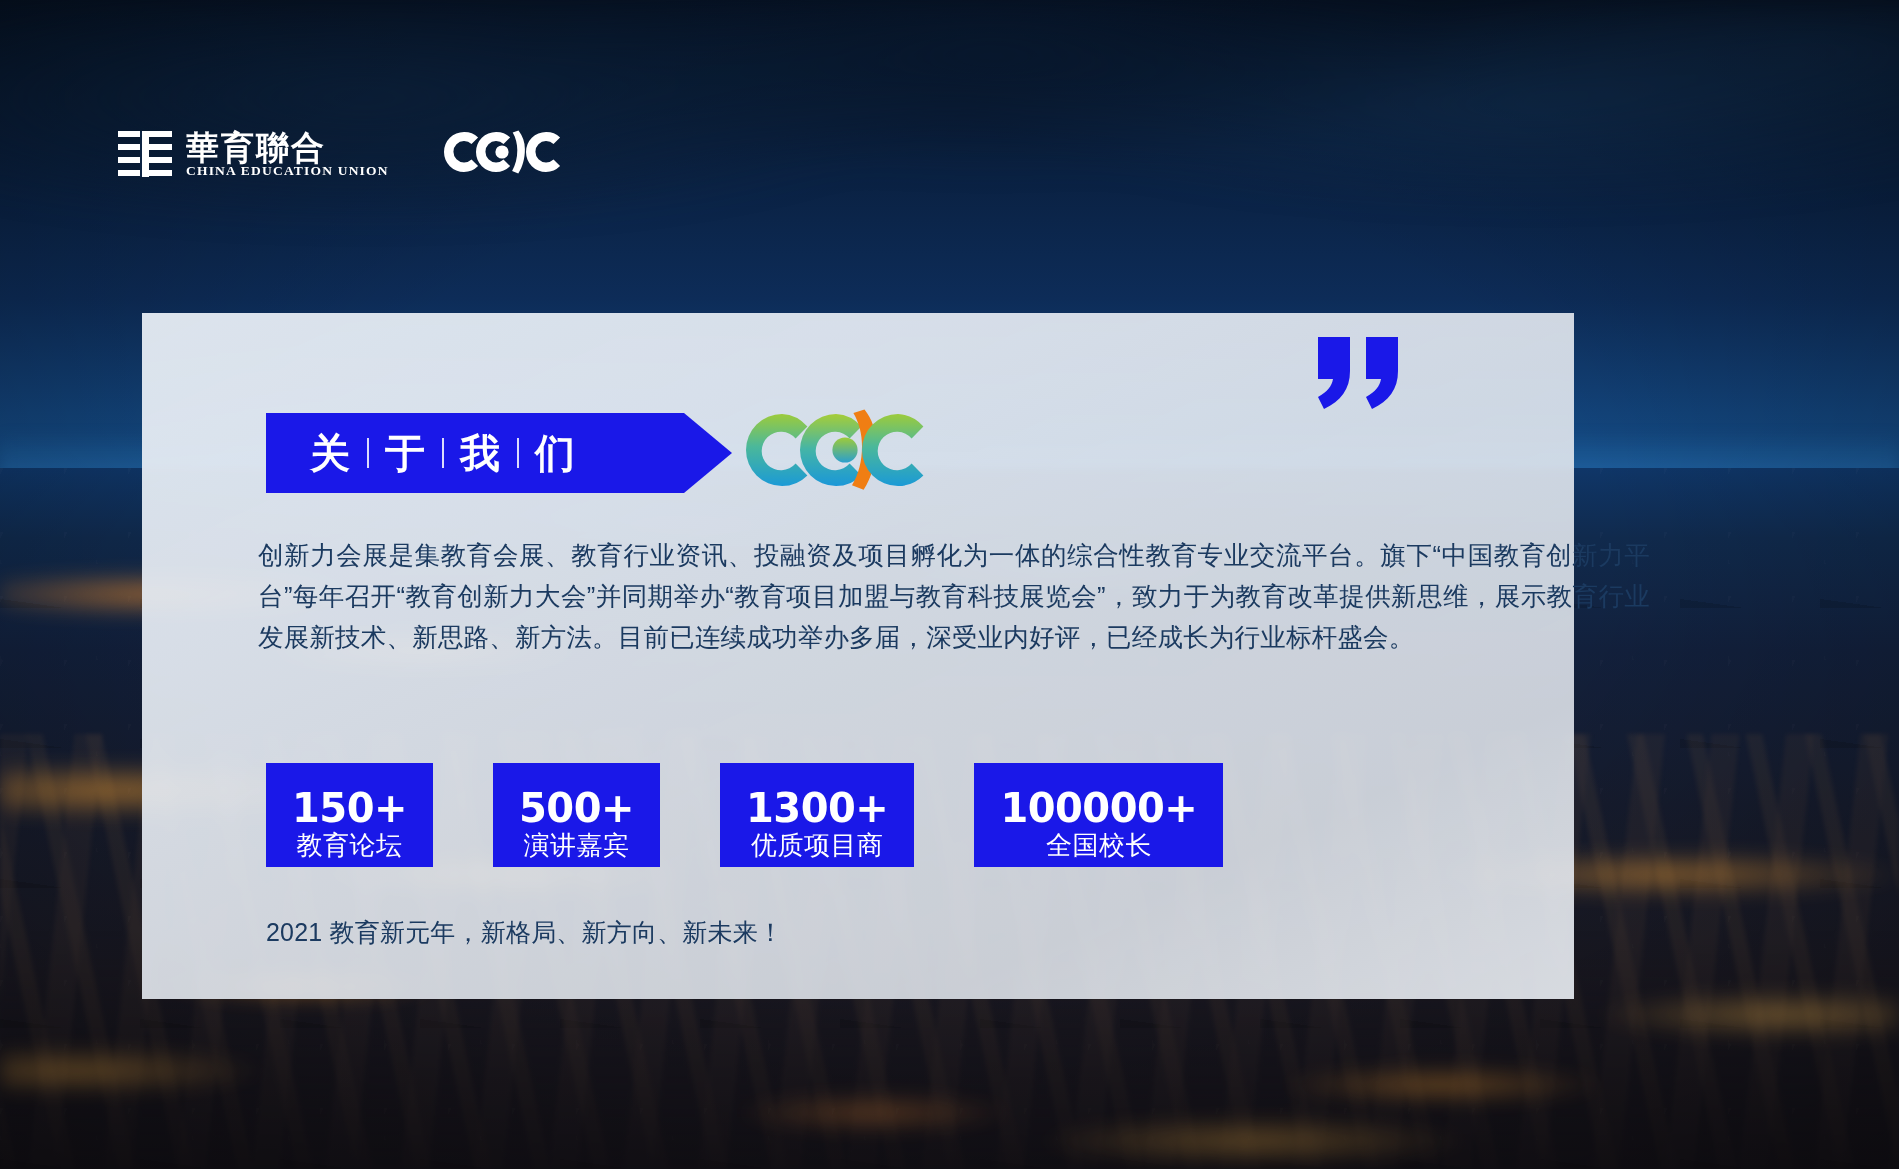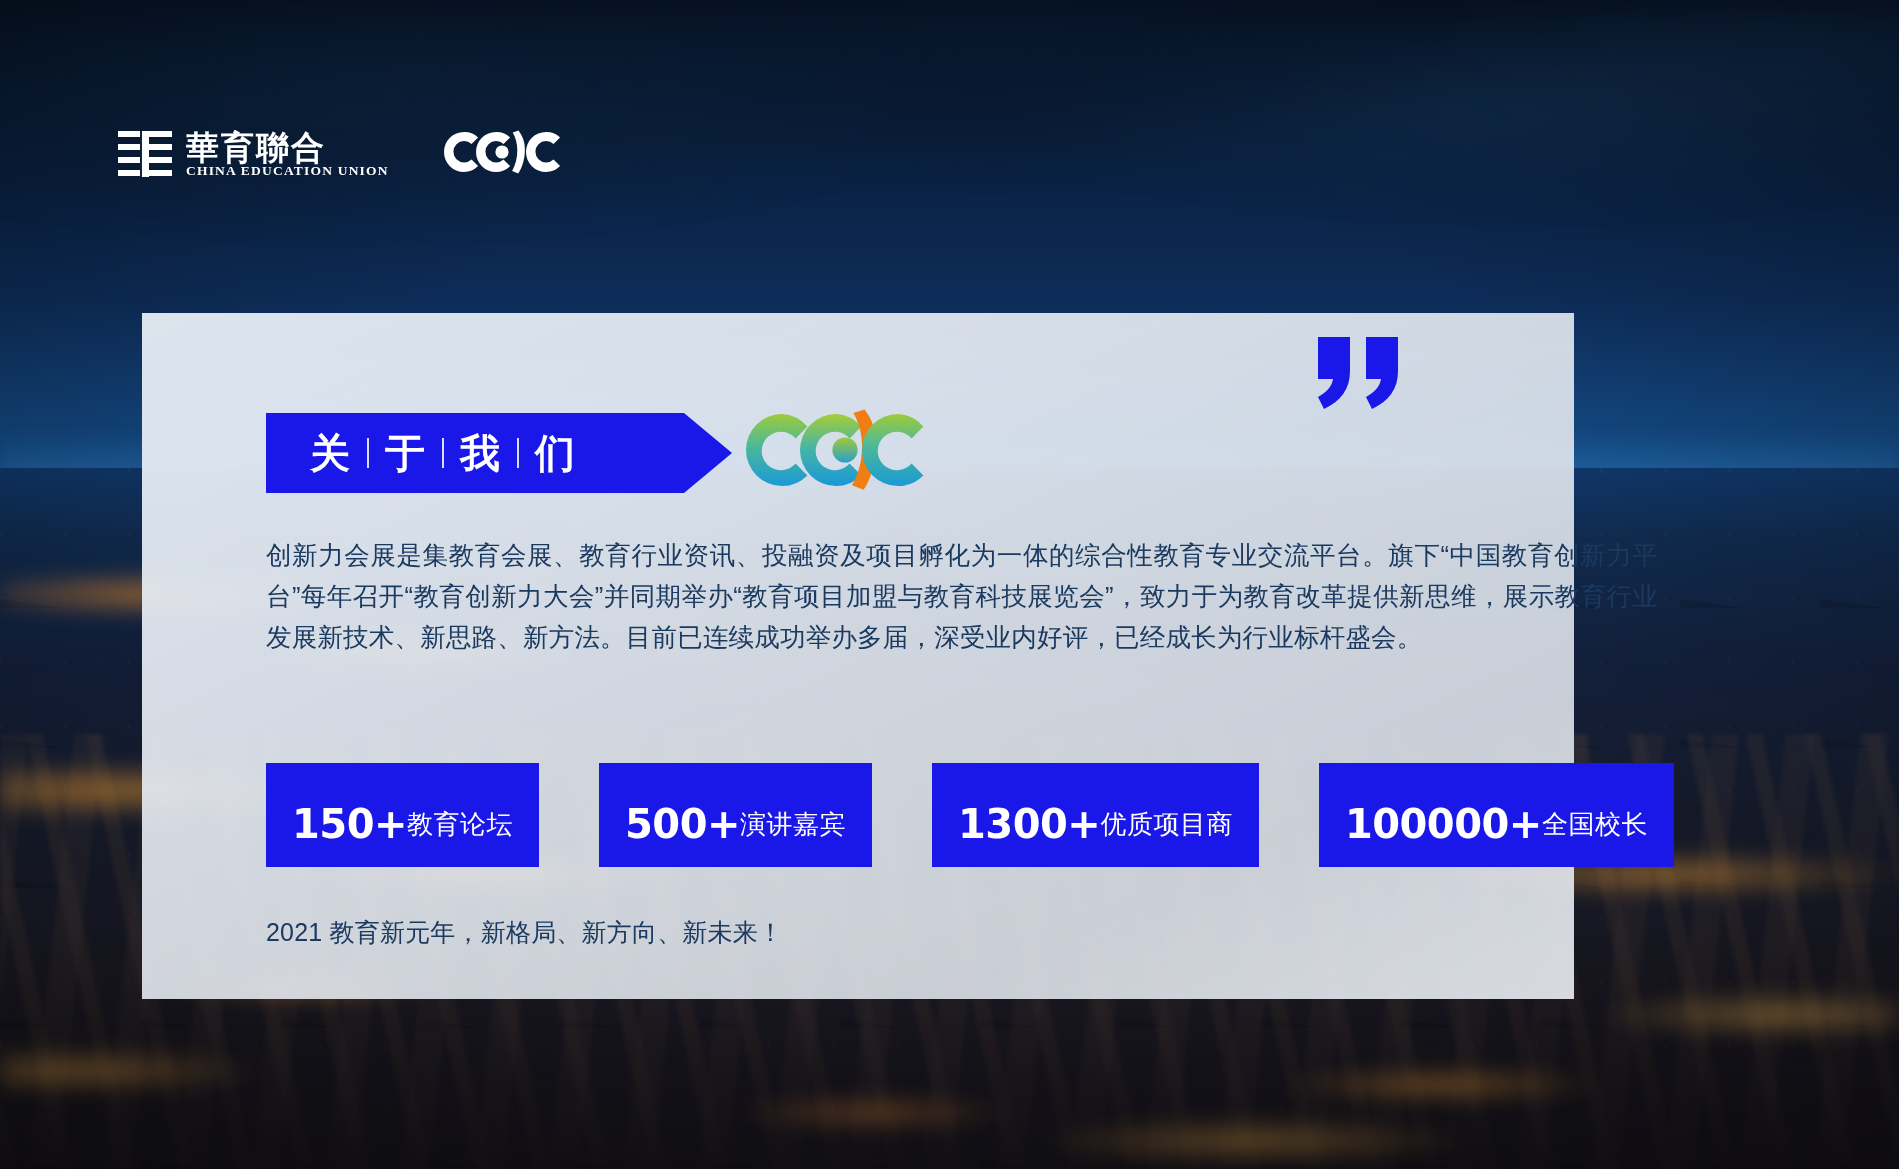--- a/index.html
+++ b/index.html
@@ -250,21 +250,21 @@
     background: rgba(255,255,255,.85);
   }
   .ceic-color-logo {
     margin-left: 14px;
     display: block;
   }
 
   
   .paragraph {
     position: absolute;
-    left: 14px;
+    left: 6px;
     top: 196px;
     width: 1392px;
     color: #1b3a60;
     font-size: 25.5px;
     line-height: 1.62;
     text-align: justify;
     text-justify: inter-ideograph;
     letter-spacing: .2px;
   }
 
@@ -287,21 +287,21 @@
     align-items: flex-start;
     gap: 0;
   }
   .stat {
     background: #1a18e8;
     color: #ffffff;
     height: 104px;
     box-sizing: border-box;
     padding: 28px 26px 10px;
     display: flex;
-    flex-direction: row;
+    flex-direction: column;
     align-items: center;
     justify-content: center;
     margin-right: 60px;
     min-width: 160px;
   }
   .stat:last-child { margin-right: 0; }
   .stat-num {
     font-family: "DejaVu Sans", "Liberation Sans", sans-serif;
     font-size: 40px;
     font-weight: 700;

